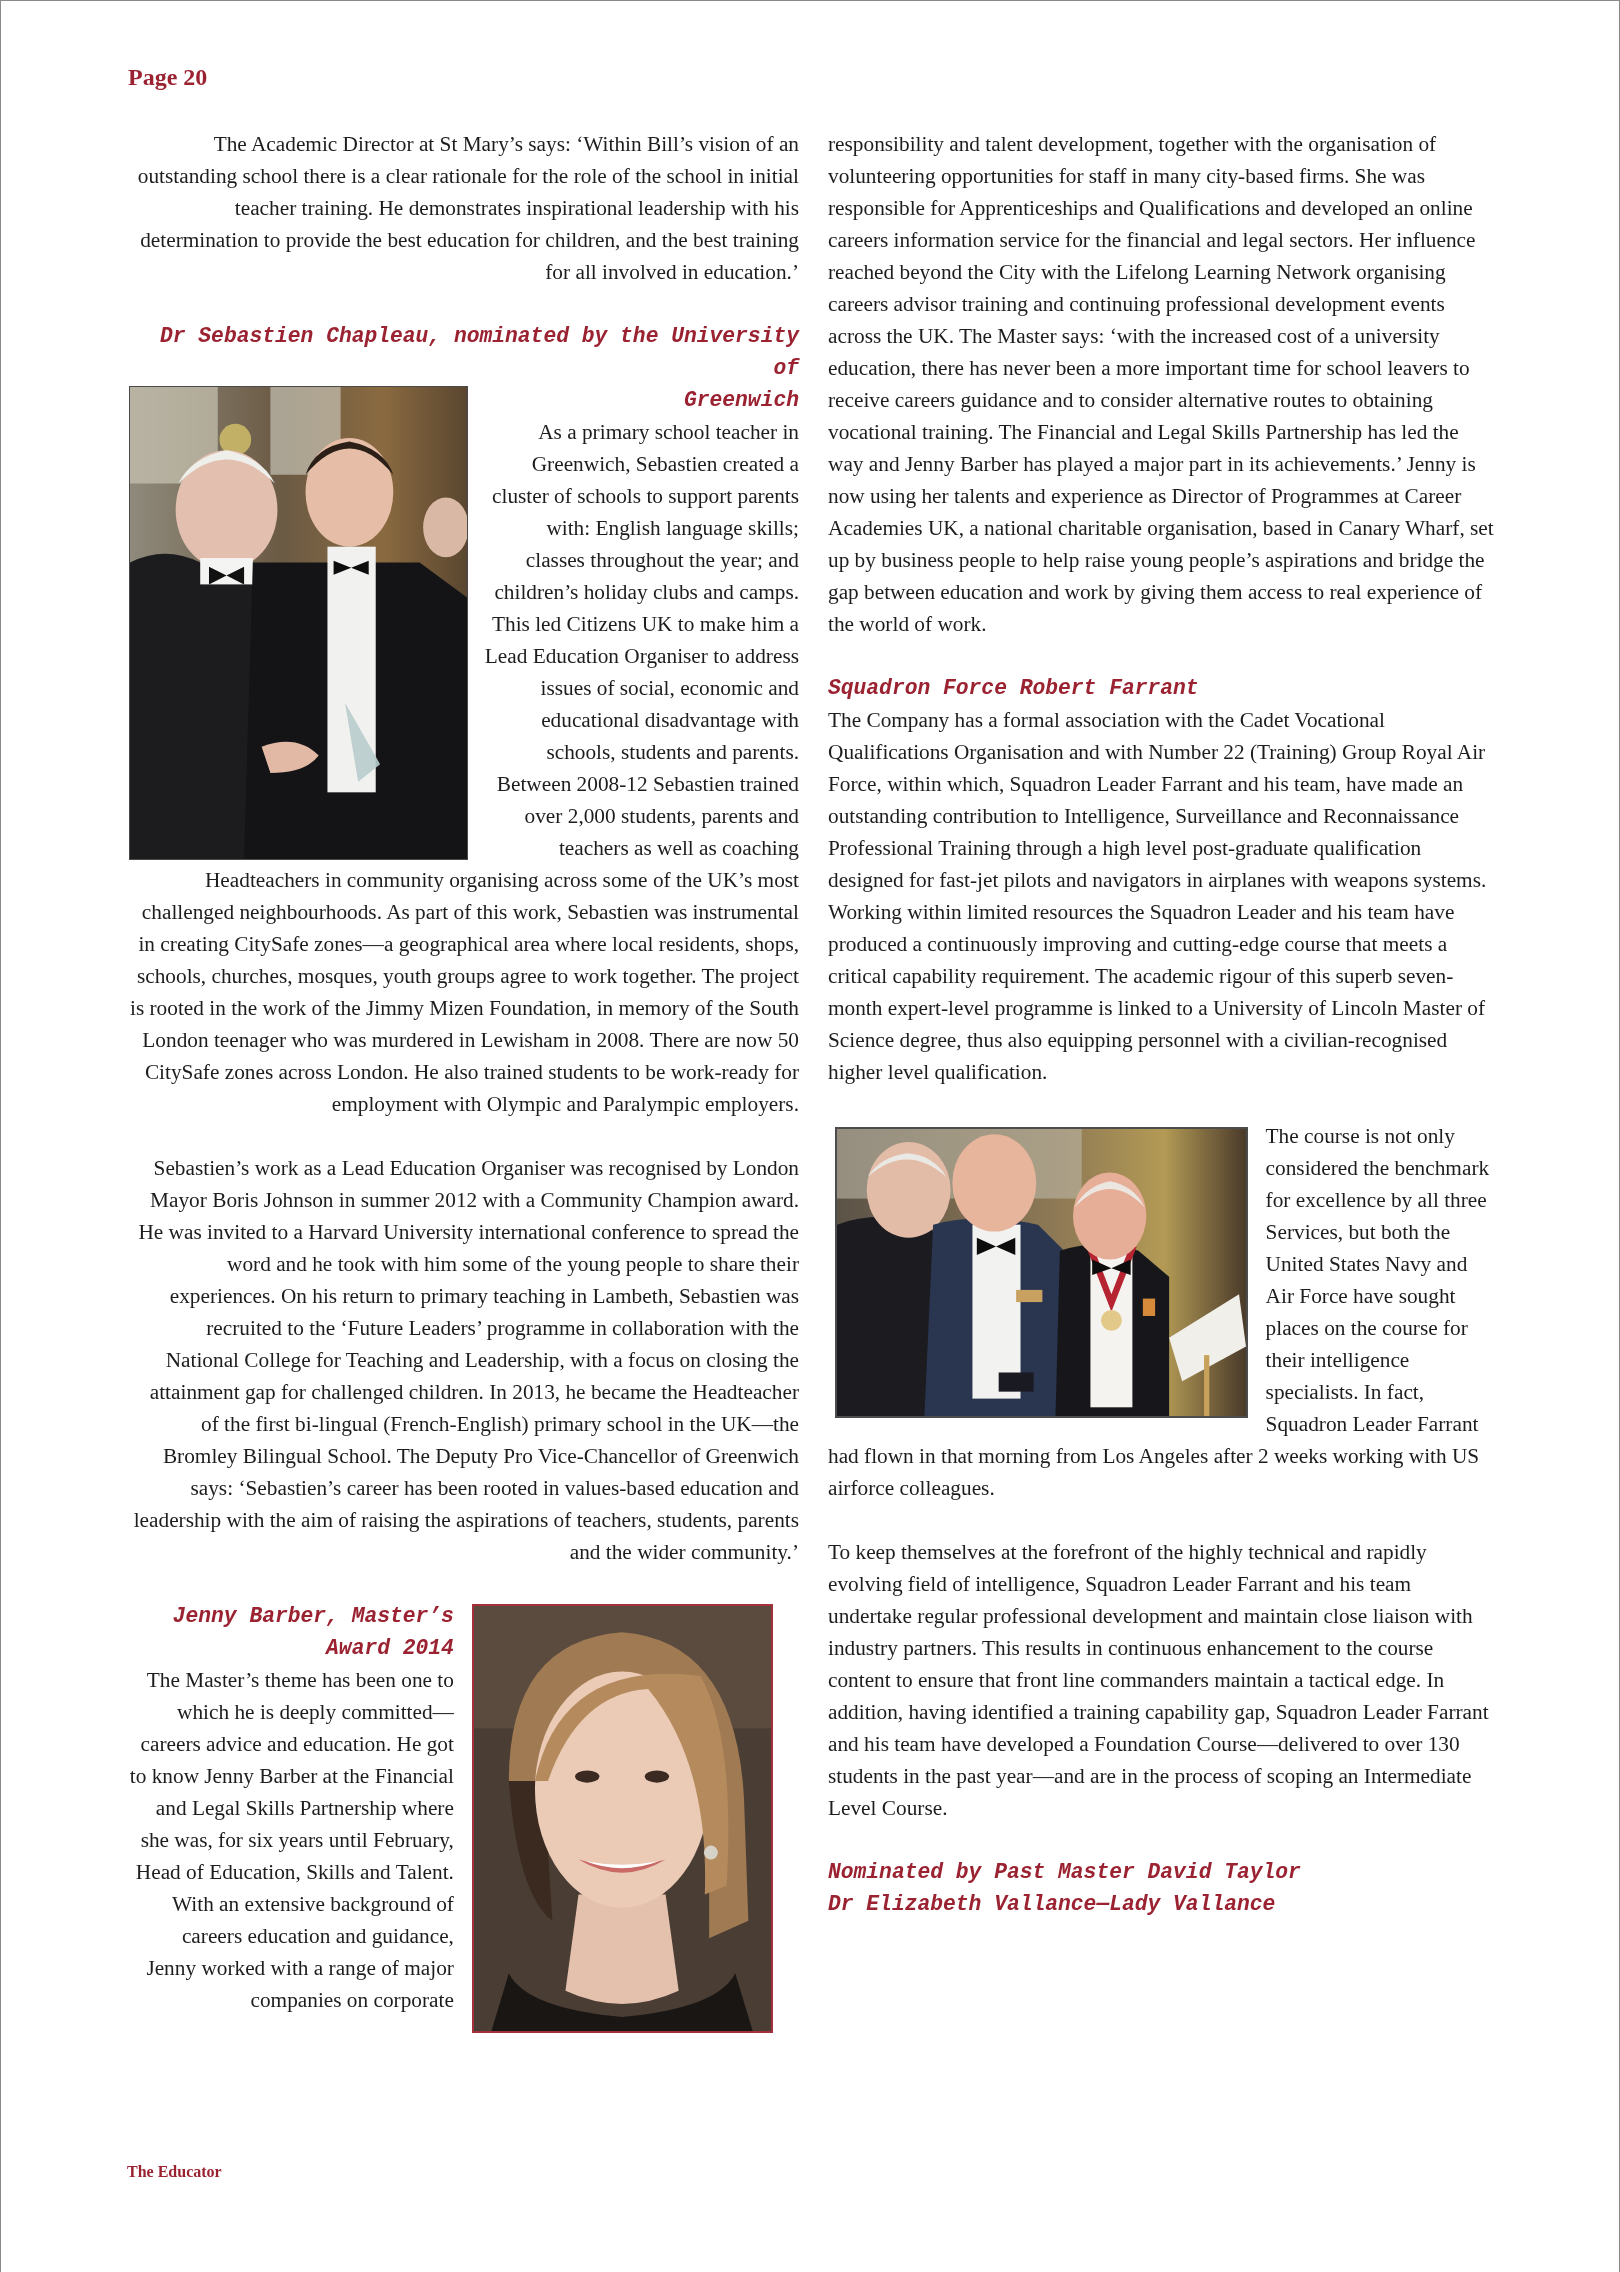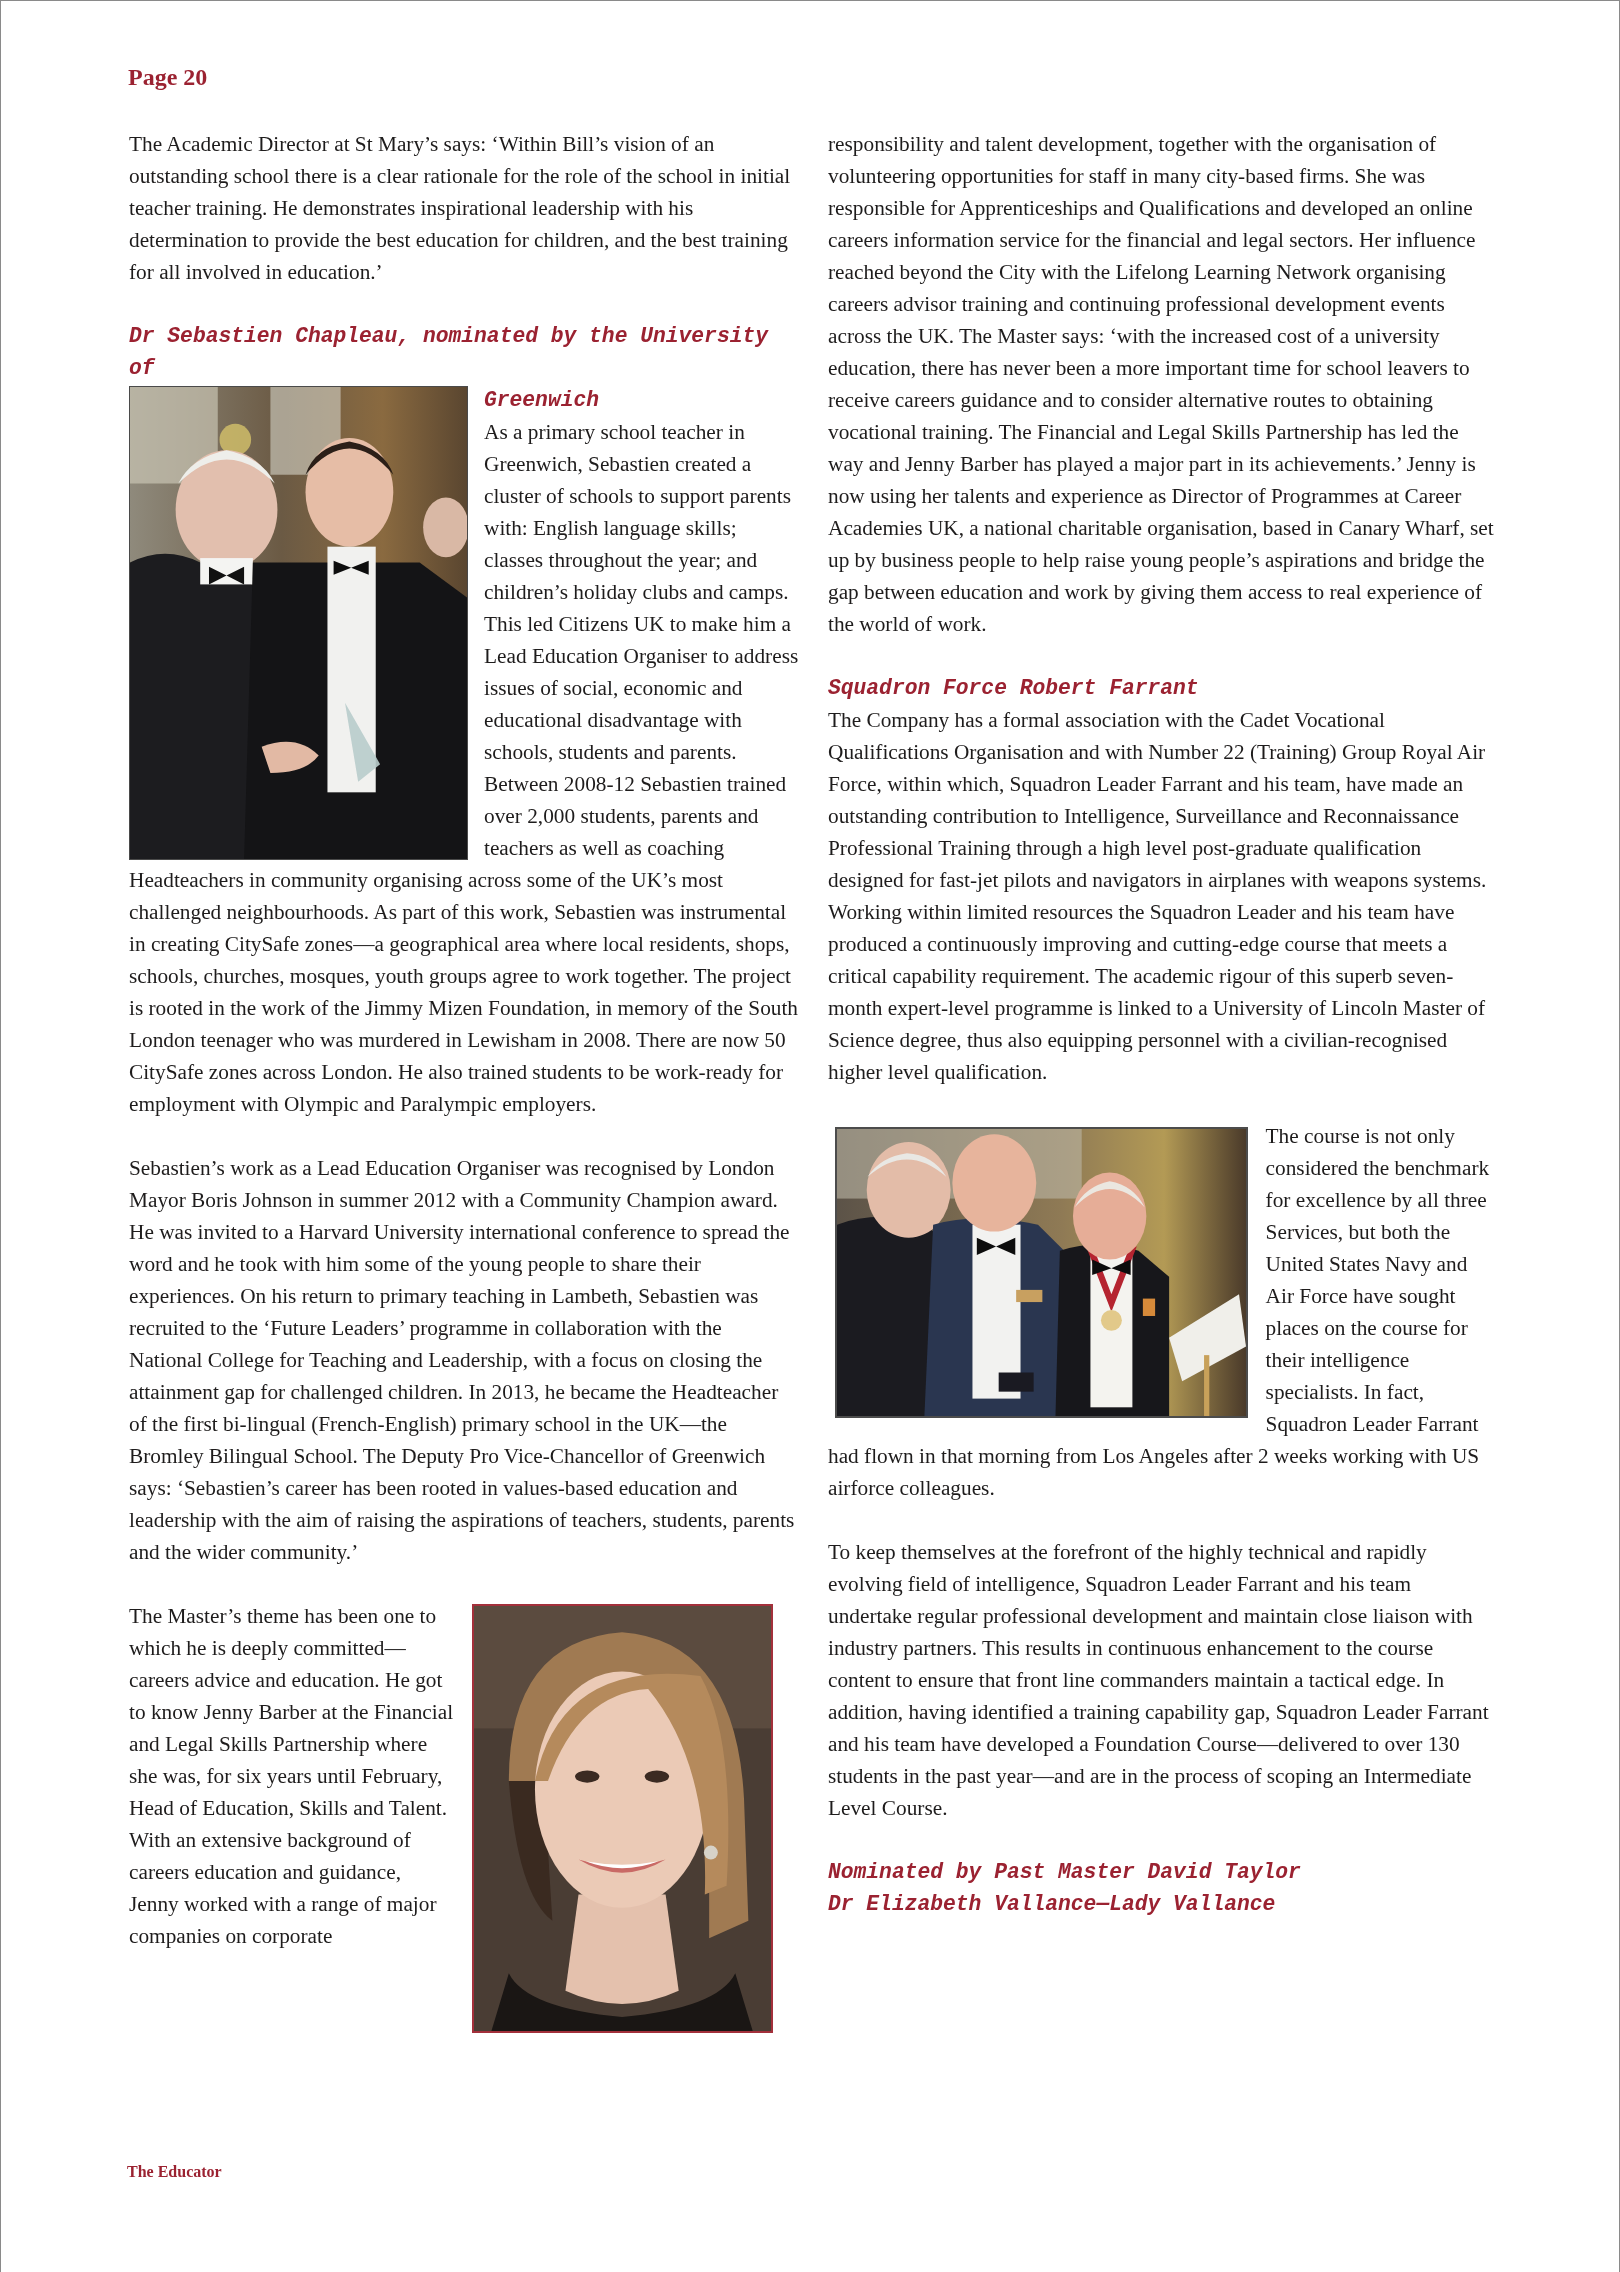--- a/index.html
+++ b/index.html
@@ -8,21 +8,21 @@
     position: absolute; left: 0; top: 0; width: 1618px; height: 2271px;
     border: 0.9px solid #8a8a8a; background: #fff;
     font-family: "Liberation Serif", "DejaVu Serif", serif;
     color: #1e1c1c;
   }
   .brand { color: #9b2231; font-weight: bold; font-family: "Liberation Serif", serif; font-size: 24px; position: absolute; }
   .page-num { left: 127px; top: 63px; }
   .footer { left: 126px; top: 2162px; font-size: 16px; }
 
   .col { position: absolute; font-size: 21.3px; line-height: 32px; }
-  .col-left { left: 128px; top: 127px; width: 670px; }
+  .col-left { left: 128px; top: 127px; width: 670px; text-align: right; }
   .col-right { left: 827px; top: 127px; width: 670px; }
 
   p { margin: 0; }
   .gap { height: 32px; }
   .heading { color: #9b2231; font-style: italic; font-weight: bold; margin: 0; font-family: Liberation Mono, monospace; }
 
   .fig { float: left; box-sizing: border-box; overflow: hidden; position: relative; }
   .fig svg { display: block; width: 100%; height: 100%; }
   .fig-sebastien { width: 339px; height: 474px; border: 1.8px solid #4a4a4a; margin: 0 16px 3.5px 0; margin-top: 1.8px; }
   .fig-farrant { width: 413px; height: 291px; border: 2.6px solid #4c4c4c; margin: 7px 17.6px 5.3px 7px; }
@@ -87,20 +87,21 @@
         <path d="M40 200 Q50 330 90 360 L80 200 Z" fill="#3a2a20"></path>
         <ellipse cx="170" cy="210" rx="100" ry="135" fill="#ebcab6"></ellipse>
         <path d="M70 200 Q100 60 260 80 Q300 150 290 320 L265 330 Q270 180 200 95 Q120 100 85 200 Z" fill="#b58a5c"></path>
         <ellipse cx="130" cy="195" rx="14" ry="7" fill="#3b2a22"></ellipse>
         <ellipse cx="210" cy="195" rx="14" ry="7" fill="#3b2a22"></ellipse>
         <path d="M120 290 Q170 320 220 290 Q170 305 120 290 Z" fill="#c96a66"></path>
         <path d="M128 292 Q170 308 212 292 Q170 300 128 292 Z" fill="#ffffff"></path>
         <circle cx="272" cy="282" r="8" fill="#d7d2c8"></circle>
       </svg>
     </div>
+    <p class="heading">Jenny Barber, Master’s Award 2014</p>
     <p>The Master’s theme has been one to which he is deeply committed—careers advice and education. He got to know Jenny Barber at the Financial and Legal Skills Partnership where she was, for six years until February, Head of Education, Skills and Talent. With an extensive background of careers education and guidance, Jenny worked with a range of major companies on corporate</p>
   </div>
 
   <div class="col col-right">
     <p>responsibility and talent development, together with the organisation of volunteering opportunities for staff in many city-based firms. She was responsible for Apprenticeships and Qualifications and developed an online careers information service for the financial and legal sectors. Her influence reached beyond the City with the Lifelong Learning Network organising careers advisor training and continuing professional development events across the UK. The Master says: ‘with the increased cost of a university education, there has never been a more important time for school leavers to receive careers guidance and to consider alternative routes to obtaining vocational training. The Financial and Legal Skills Partnership has led the way and Jenny Barber has played a major part in its achievements.’ Jenny is now using her talents and experience as Director of Programmes at Career Academies UK, a national charitable organisation, based in Canary Wharf, set up by business people to help raise young people’s aspirations and bridge the gap between education and work by giving them access to real experience of the world of work.</p>
     <div class="gap"></div>
 
     <p class="heading">Squadron Force Robert Farrant</p>
     <p>The Company has a formal association with the Cadet Vocational Qualifications Organisation and with Number 22 (Training) Group Royal Air Force, within which, Squadron Leader Farrant and his team, have made an outstanding contribution to Intelligence, Surveillance and Reconnaissance Professional Training through a high level post-graduate qualification designed for fast-jet pilots and navigators in airplanes with weapons systems. Working within limited resources the Squadron Leader and his team have produced a continuously improving and cutting-edge course that meets a critical capability requirement. The academic rigour of this superb seven-month expert-level programme is linked to a University of Lincoln Master of Science degree, thus also equipping personnel with a civilian-recognised higher level qualification.</p>
     <div class="gap"></div>

